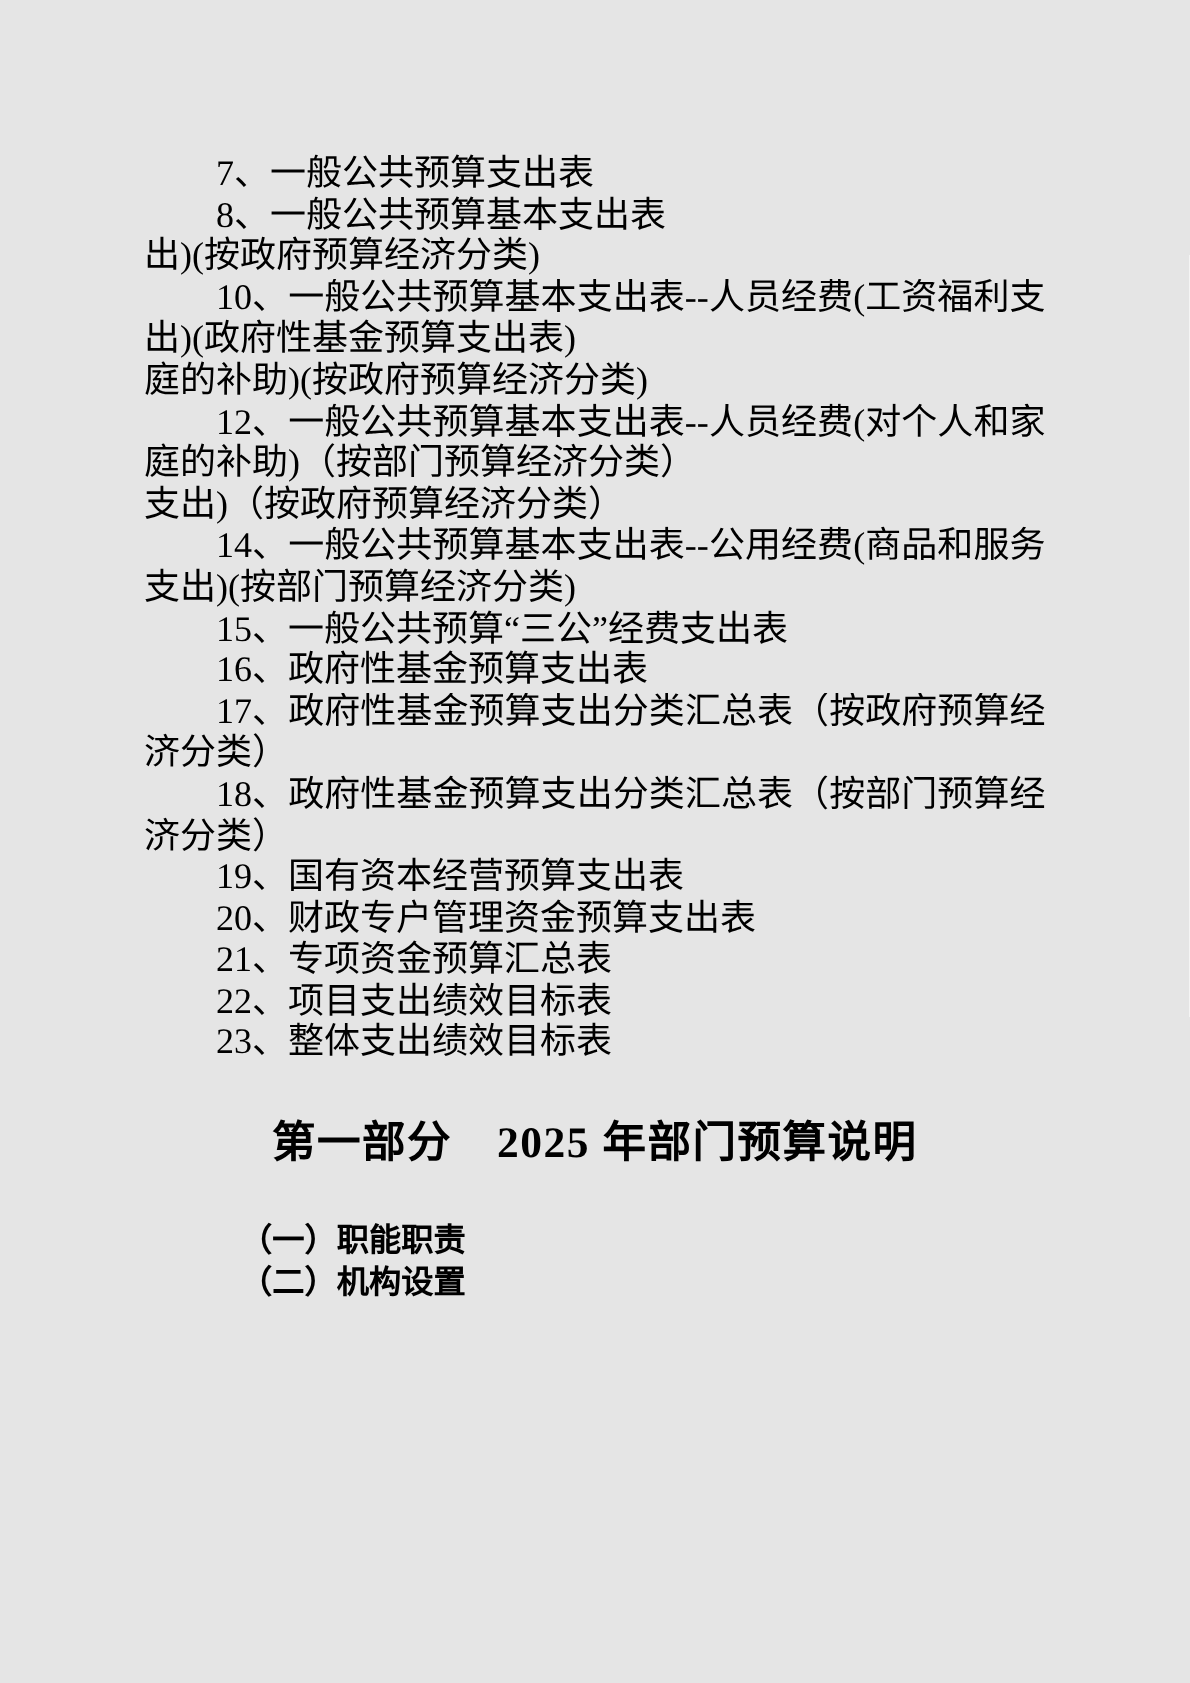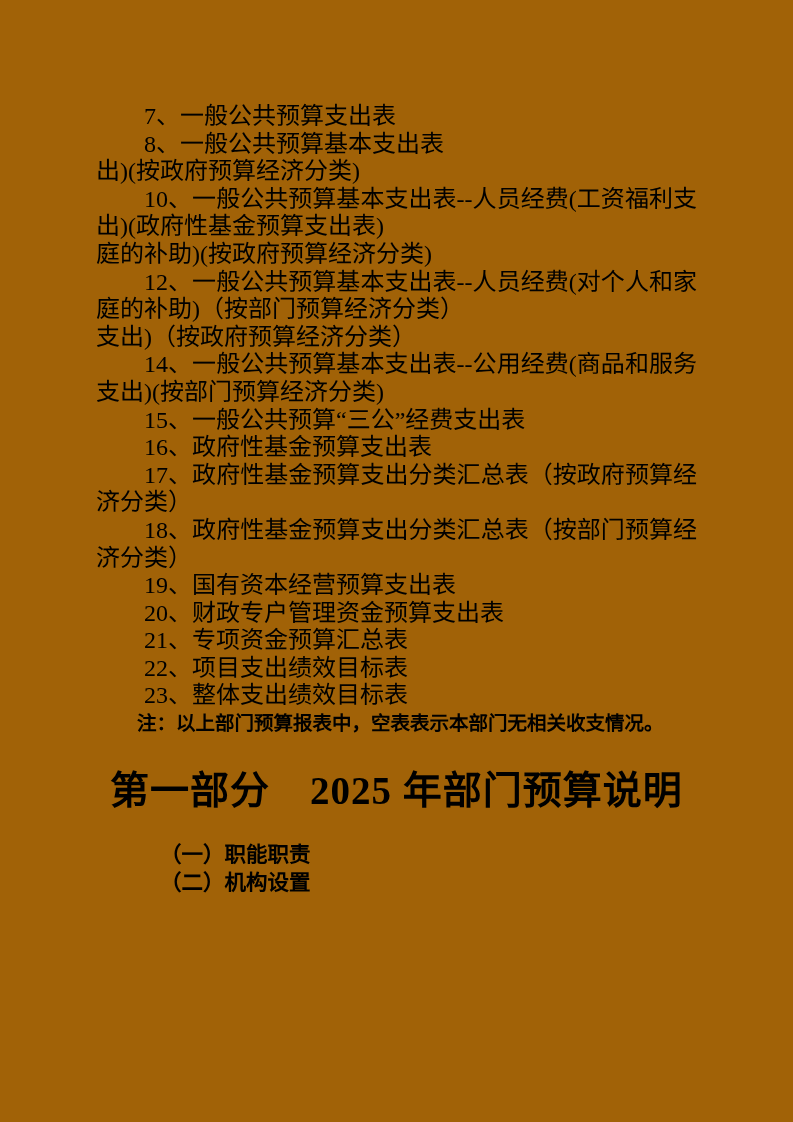--- a/index.html
+++ b/index.html
@@ -4,21 +4,21 @@
 <style>
   html, body {
     margin: 0;
     padding: 0;
     background: #ffffff;
   }
   .page {
     position: relative;
     width: 793px;
     height: 1122px;
-    background: #a16207;
+    background: #e5e5e5;
     color: #000000;
     font-family: "Liberation Serif", "DejaVu Serif", serif;
     overflow: hidden;
   }
   .content {
     position: absolute;
     left: 96px;
     top: 0;
     width: 601px;
   }
@@ -43,21 +43,21 @@
     overflow: hidden;
   }
   .line.note {
     font-size: 19.5px;
     font-weight: 700;
     padding-left: 41px;
     letter-spacing: 0;
   }
   .heading {
     margin: 32px 0 0 0;
-    font-size: 39px;
+    font-size: 29px;
     font-weight: 700;
     line-height: 41px;
     text-align: center;
     letter-spacing: 1px;
     white-space: nowrap;
   }
   .outline {
     margin-top: 30px;
   }
   .outline-item {
@@ -91,21 +91,20 @@
         <div class="line indent">16、政府性基金预算支出表</div>
         <div class="line indent fill">17、政府性基金预算支出分类汇总表（按政府预算经</div>
         <div class="line">济分类）</div>
         <div class="line indent fill">18、政府性基金预算支出分类汇总表（按部门预算经</div>
         <div class="line">济分类）</div>
         <div class="line indent">19、国有资本经营预算支出表</div>
         <div class="line indent">20、财政专户管理资金预算支出表</div>
         <div class="line indent">21、专项资金预算汇总表</div>
         <div class="line indent">22、项目支出绩效目标表</div>
         <div class="line indent">23、整体支出绩效目标表</div>
-        <div class="line note">注：以上部门预算报表中，空表表示本部门无相关收支情况。</div>
       </div>
 
     <h1 class="heading">第一部分　2025 年部门预算说明</h1>
 
     <div class="outline">
       <div class="outline-item">（一）职能职责</div>
       <div class="outline-item">（二）机构设置</div>
     </div>
 
   </div>

